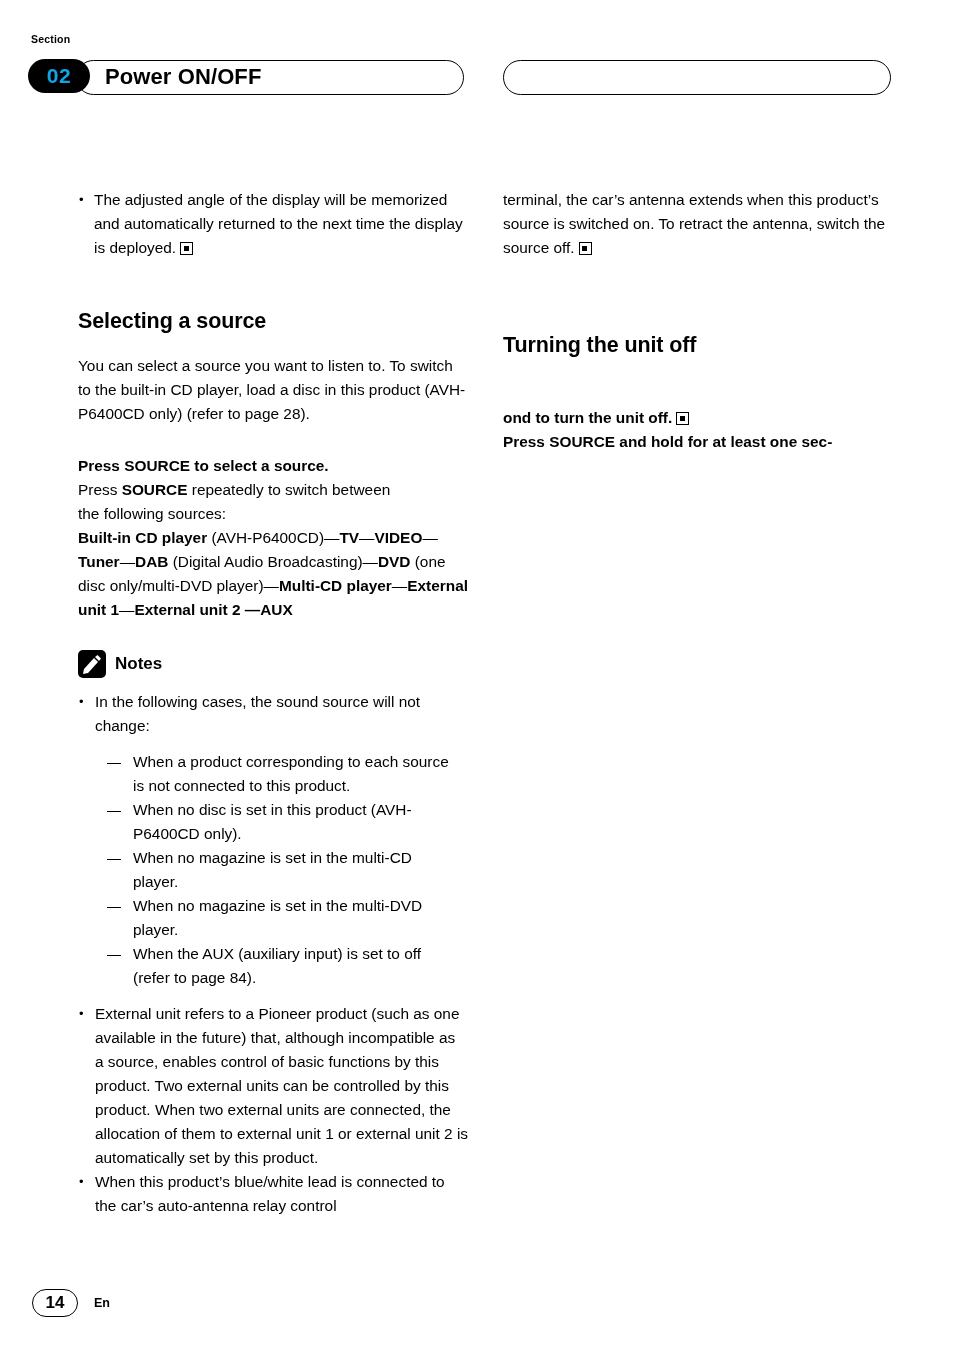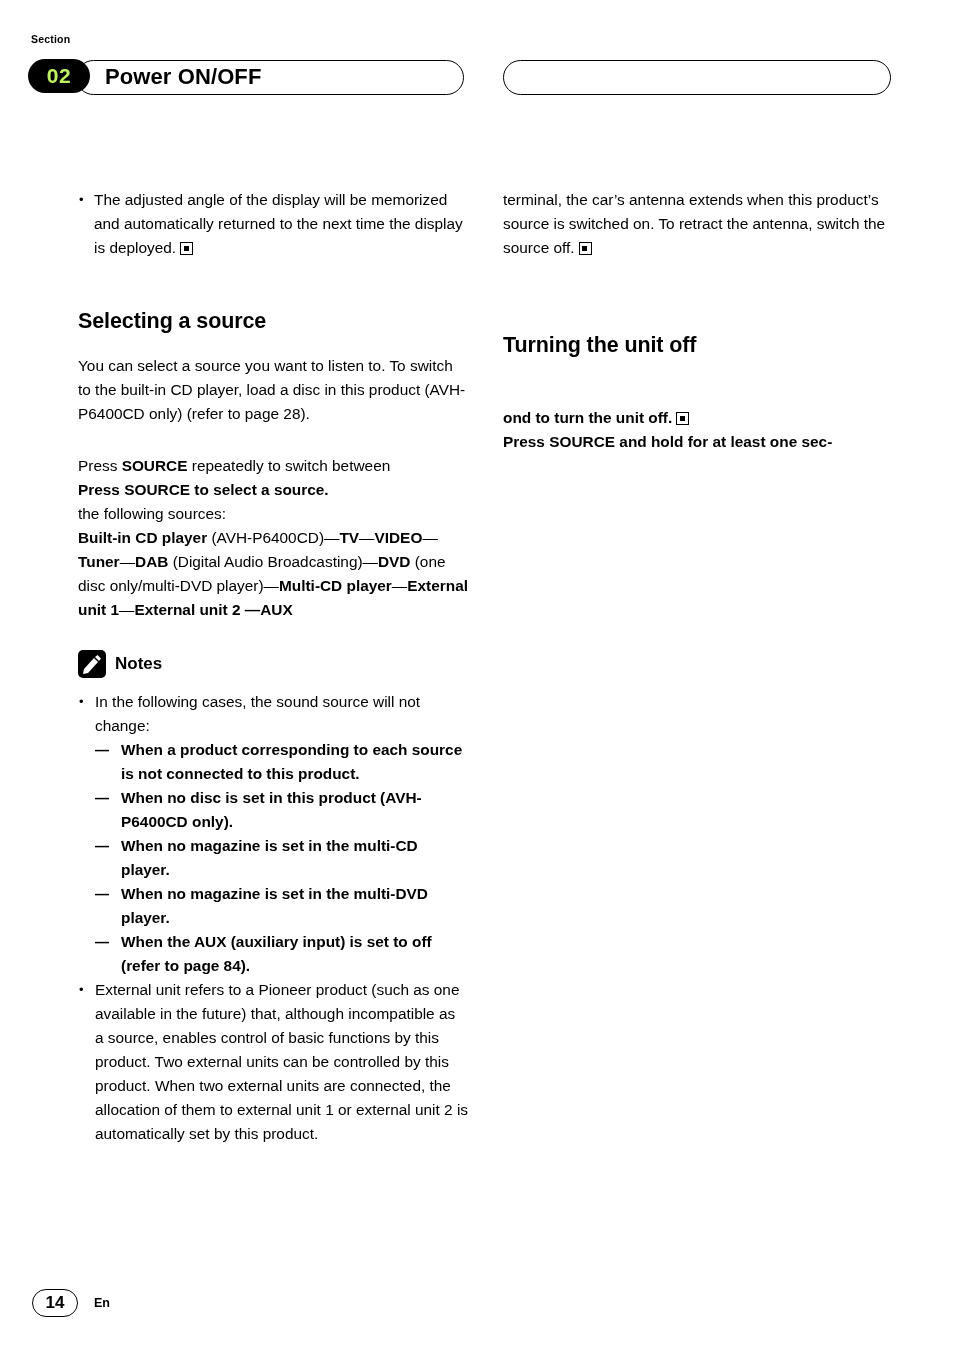--- a/index.html
+++ b/index.html
@@ -33,21 +33,21 @@
     letter-spacing: 0.2px;
   }
   .section-badge {
     position: absolute;
     left: 28px;
     top: 59px;
     width: 62px;
     height: 34px;
     background: #000000;
     border-radius: 17px;
-    color: #bef264;
+    color: #0ea5e9;
     font-size: 21px;
     font-weight: bold;
     display: flex;
     align-items: center;
     justify-content: center;
     letter-spacing: 0.5px;
   }
   .title-pill {
     position: absolute;
     left: 76px;
@@ -187,23 +187,22 @@
   }
   .note-list > li.b::before {
     content: "\2022";
     position: absolute;
     left: 1px;
     top: 0;
     font-size: 13px;
   }
   .sub-list {
     list-style: none;
-    margin: 0;
+    margin: 12px;
     padding: 0;
-    font-weight: bold;
   }
   .sub-list > li {
     position: relative;
     padding-left: 26px;
   }
   .sub-list > li::before {
     content: "\2014";
     position: absolute;
     left: 0px;
     top: 0;
@@ -254,25 +253,25 @@
     <div class="spacer-48"></div>
 
     <h2 class="h2">Selecting a source</h2>
 
     <div class="spacer-20"></div>
 
     <p class="para">You can select a source you want to listen to. To switch to the built-in CD player, load a disc in this product (AVH-P6400CD only) (refer to page 28).</p>
 
     <div class="spacer-28"></div>
 
+    <div class="txt bold">Press SOURCE to select a source.</div>
+
     <div class="txt">
       <span>Press </span><span class="bold">SOURCE</span><span> repeatedly to switch between</span>
     </div>
-
-    <div class="txt bold">Press SOURCE to select a source.</div>
     <div class="txt">the following sources:</div>
 
     <div class="txt">
       <span class="bold">Built-in CD player</span><span> (AVH-P6400CD)—</span><span class="bold">TV</span><span>—</span><span class="bold">VIDEO</span><span>—</span><span class="bold">Tuner</span><span>—</span><span class="bold">DAB</span><span> (Digital Audio Broadcasting)—</span><span class="bold">DVD</span><span> (one disc only/multi-DVD player)—</span><span class="bold">Multi-CD player</span><span>—</span><span class="bold">External unit 1</span><span>—</span><span class="bold">External unit 2</span><span class="bold"> —</span><span class="bold">AUX</span>
     </div>
 
     <div class="spacer-28"></div>
 
     <div class="notes-head">
       <span class="notes-icon">
@@ -293,20 +292,23 @@
           <li>When a product corresponding to each source is not connected to this product.</li>
           <li>When no disc is set in this product (AVH-P6400CD only).</li>
           <li>When no magazine is set in the multi-CD player.</li>
           <li>When no magazine is set in the multi-DVD player.</li>
           <li>When the AUX (auxiliary input) is set to off (refer to page 84).</li>
         </ul>
       </li>
       <li class="b">
         <span>External unit refers to a Pioneer product (such as one available in the future) that, although incompatible as a source, enables control of basic functions by this product. Two external units can be controlled by this product. When two external units are connected, the allocation of them to external unit 1 or external unit 2 is automatically set by this product.</span>
       </li>
+      <li class="b">
+        <span>When this product’s blue/white lead is connected to the car’s auto-antenna relay control</span>
+      </li>
     </ul>
 
   </div>
 
   <div class="col-right">
     <p class="para"><span>terminal, the car’s antenna extends when this product’s source is switched on. To retract the antenna, switch the source off.</span><span class="endmark"></span></p>
 
     <div class="spacer-48"></div>
     <div class="spacer-24"></div>
 

